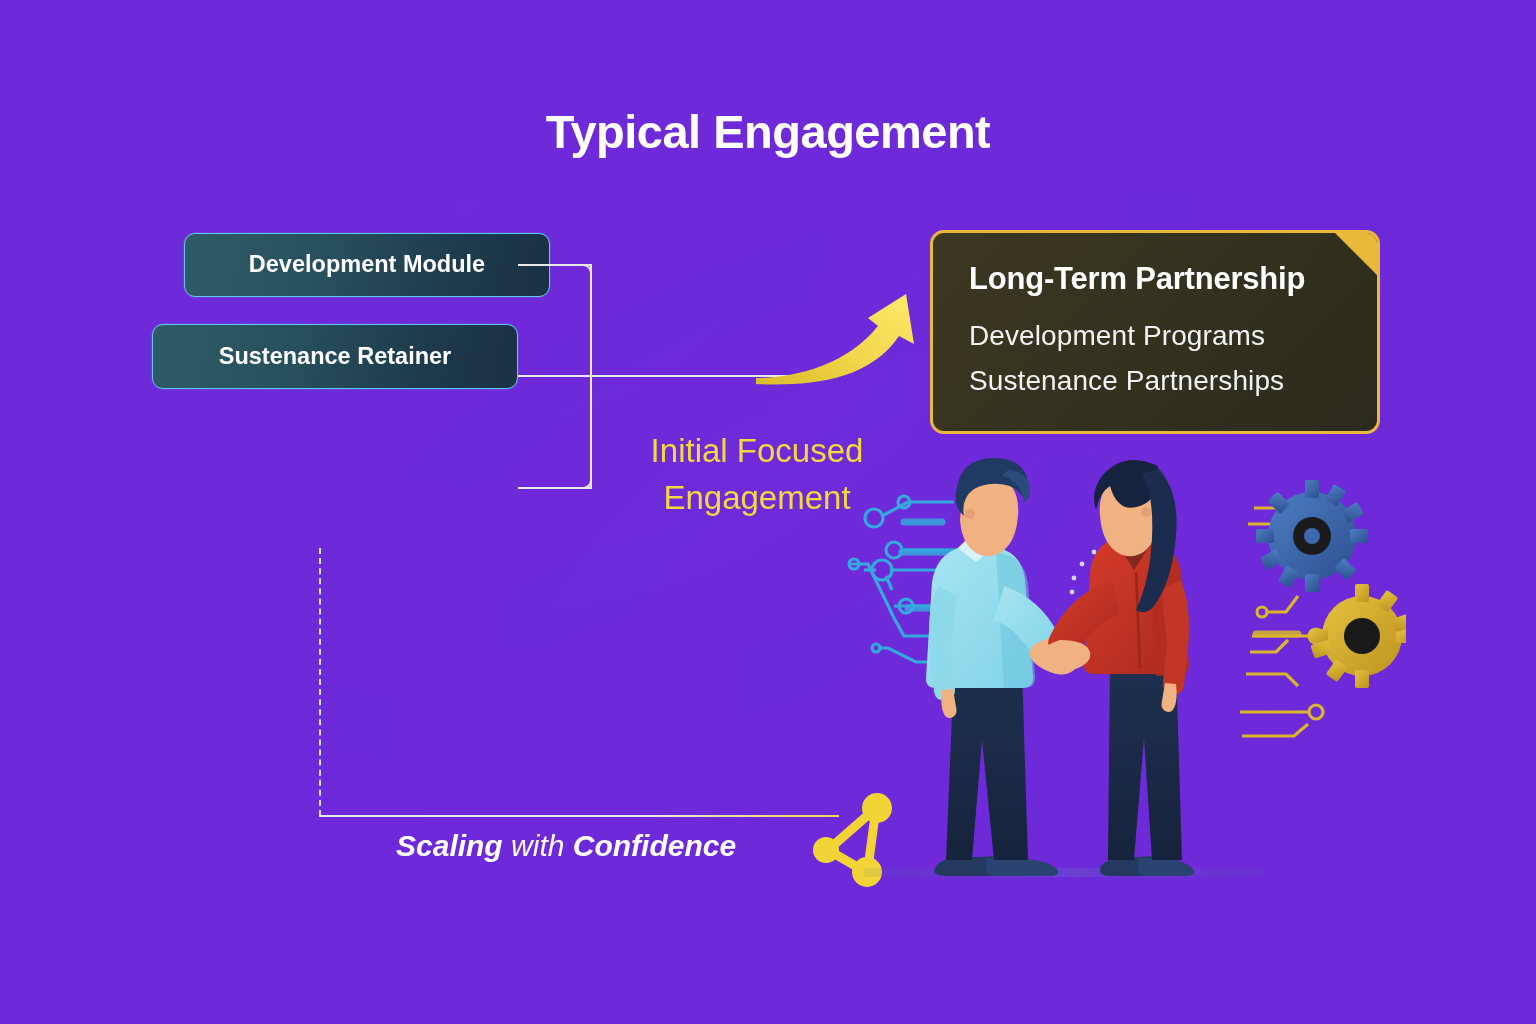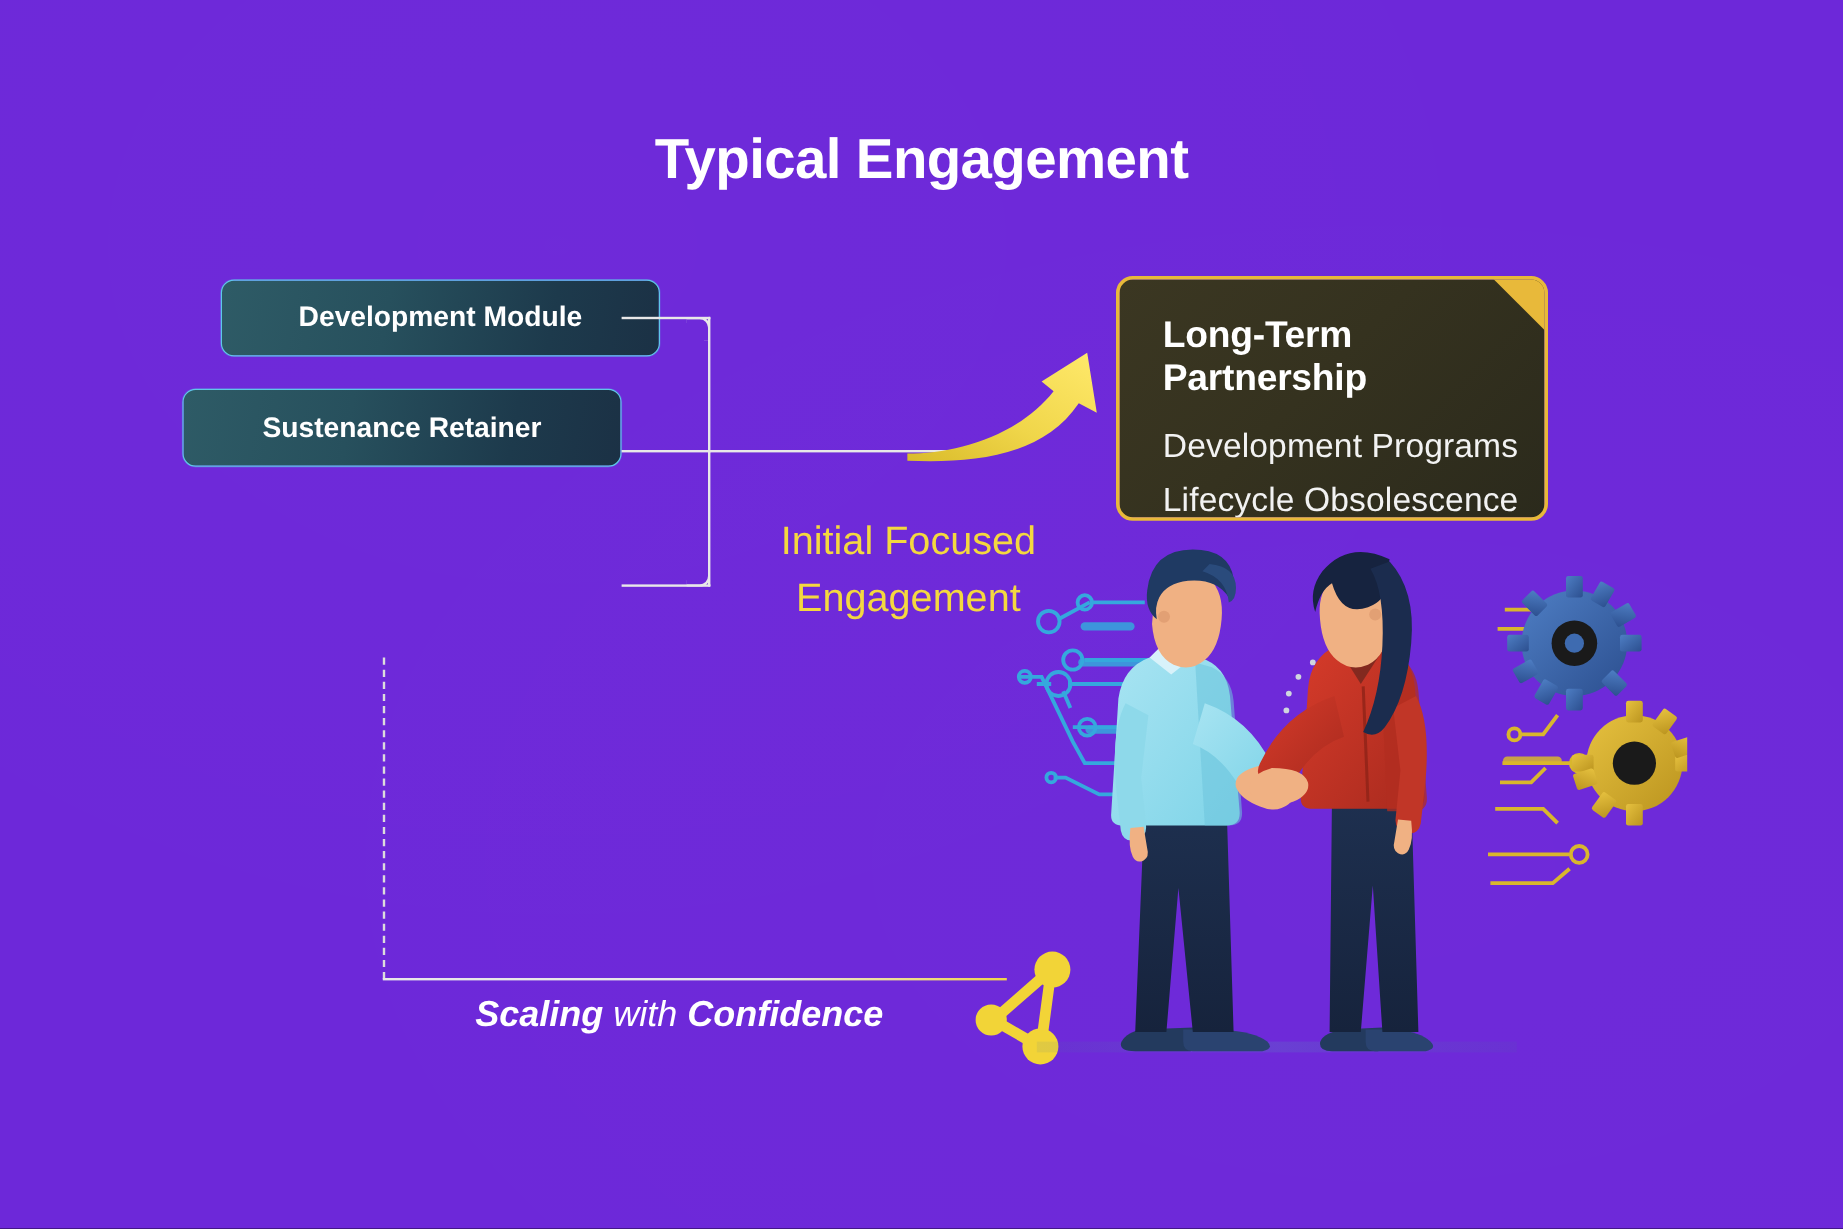--- a/index.html
+++ b/index.html
@@ -92,21 +92,21 @@
     background: linear-gradient(90deg, #e8e8e8 0%, #e8e8e8 62%, #f0d64a 100%);
   }
 
   
   #gold-arrow { position: absolute; left: 756px; top: 286px; width: 190px; height: 106px; }
 
   
   #partnership-card {
     position: absolute;
     left: 930px; top: 230px;
-    width: 360px; height: 204px;
+    width: 450px; height: 204px;
     box-sizing: border-box;
     border: 3px solid #e8b93a;
     border-radius: 14px;
     background: linear-gradient(135deg, #3b3722 0%, #35321f 45%, #2b2a1c 100%);
     overflow: hidden;
     padding: 28px 0 0 36px;
   }
   #partnership-card-notch {
     position: absolute; right: -2px; top: -2px;
     width: 0; height: 0;
@@ -194,21 +194,21 @@
     </defs>
     <path d="M0 92 C40 92 92 78 122 40 L112 32 L150 8 L158 58 L143 50 C112 96 52 100 0 98 Z" fill="url(#goldArrowGrad)"></path>
   </svg>
 
   <div id="caption-initial-focused">Initial Focused Engagement</div>
 
   <div id="partnership-card">
     <div id="partnership-card-notch"></div>
     <div class="card-title">Long-Term Partnership</div>
     <div class="card-line">Development Programs</div>
-    <div class="card-line">Lifecycle Obsolescence</div>
+    <div class="card-line">Sustenance Partnerships</div>
   </div>
 
   <div id="caption-scaling">
     <span class="strong">Scaling</span>
     <span class="light">with</span>
     <span class="strong">Confidence</span>
   </div>
 
   <svg id="share-icon" viewBox="0 0 92 98">
     <g stroke="#f2d437" stroke-width="9" stroke-linecap="round" fill="none">

